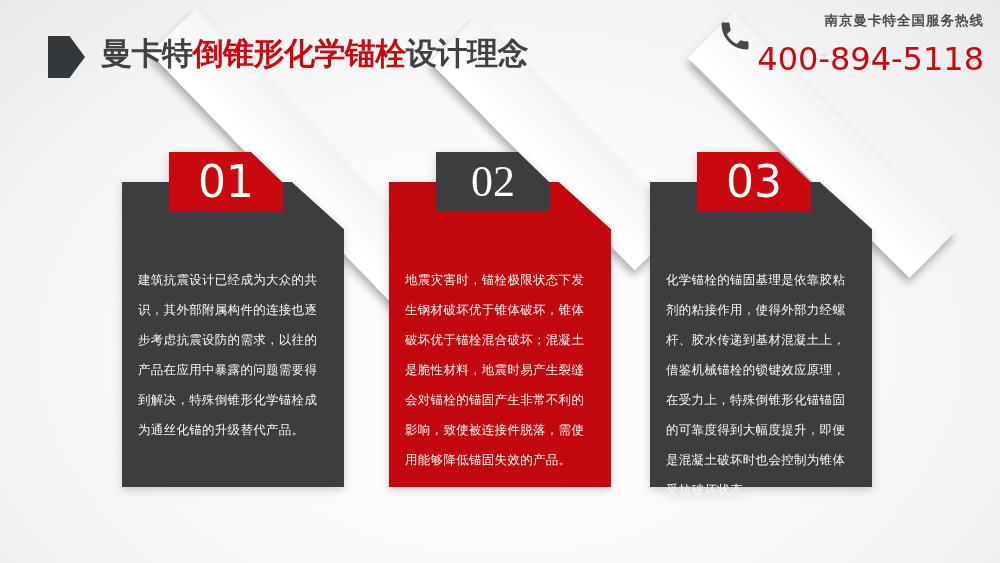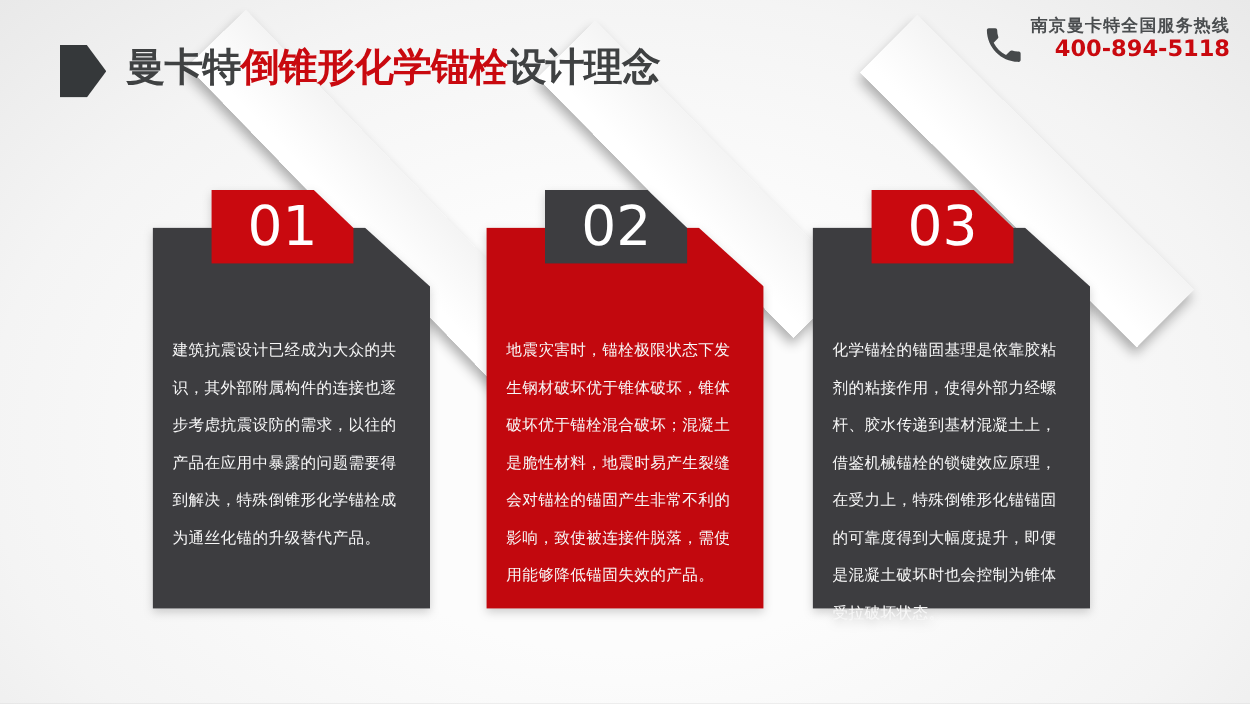--- a/index.html
+++ b/index.html
@@ -22,42 +22,42 @@
     white-space:nowrap;
   }
   .title .red{color:var(--red,#c30b10);}
   .hotline{position:absolute;top:12px;right:16px;text-align:right;}
   .hotline-label{
     font-size:13.5px;color:#4a4d4f;letter-spacing:1px;font-weight:bold;
     white-space:nowrap;
     text-align:right;
   }
   .hotline-number{
-    font-size:18px;font-weight:bold;color:var(--red,#c00d12);
-    letter-spacing:0px;margin-top:1px;white-space:nowrap;line-height:1.05;
+    font-size:32px;font-weight:normal;color:var(--red,#c00d12);
+    letter-spacing:0px;margin-top:13px;white-space:nowrap;line-height:1.05;
   }
   .phone-ico{position:absolute;left:-40px;top:6px;width:36px;height:36px;}
   .phone-ico svg{width:100%;height:100%;fill:#46494b;}
   
   .ribbon{
     position:absolute;z-index:1;height:65px;
     background:linear-gradient(180deg,#f4f4f4 0%,#ffffff 85%);
     transform-origin:0 100%;
     box-shadow:3px 5px 9px rgba(0,0,0,0.30);
   }
   .ribbon.r1{left:150px;top:-12px;width:368px;transform:rotate(46deg);}
   .ribbon.r2{left:430px;top:-3px;width:292px;transform:rotate(45.5deg);}
   .ribbon.r3{left:688px;top:-7px;width:312px;transform:rotate(44.8deg);}
   
   .card{
     position:absolute;top:182px;width:206px;height:305px;z-index:2;
     filter:drop-shadow(0 3px 4px rgba(0,0,0,0.18));
     padding-left:16px;
   }
-  .card.c1{left:122px;} .card.c2{left:389px;} .card.c3{left:650px;}
+  .card.c1{left:122px;} .card.c2{left:389px;font-family:Liberation Serif, serif;} .card.c3{left:650px;}
   .card-bg{
     position:absolute;inset:0;
     clip-path:polygon(0 0,76.5% 0,100% 15.5%,100% 100%,0 100%);
   }
   .bg-dark{background:var(--dark,#3d3d40);}
   .bg-red{background:var(--red-body,#c2080e);}
   .badge{
     position:absolute;top:-30px;left:47px;width:114px;height:59px;
     clip-path:polygon(0 0,72% 0,100% 52%,100% 100%,0 100%);
     color:#ffffff;font-size:44px;line-height:60px;text-align:center;

